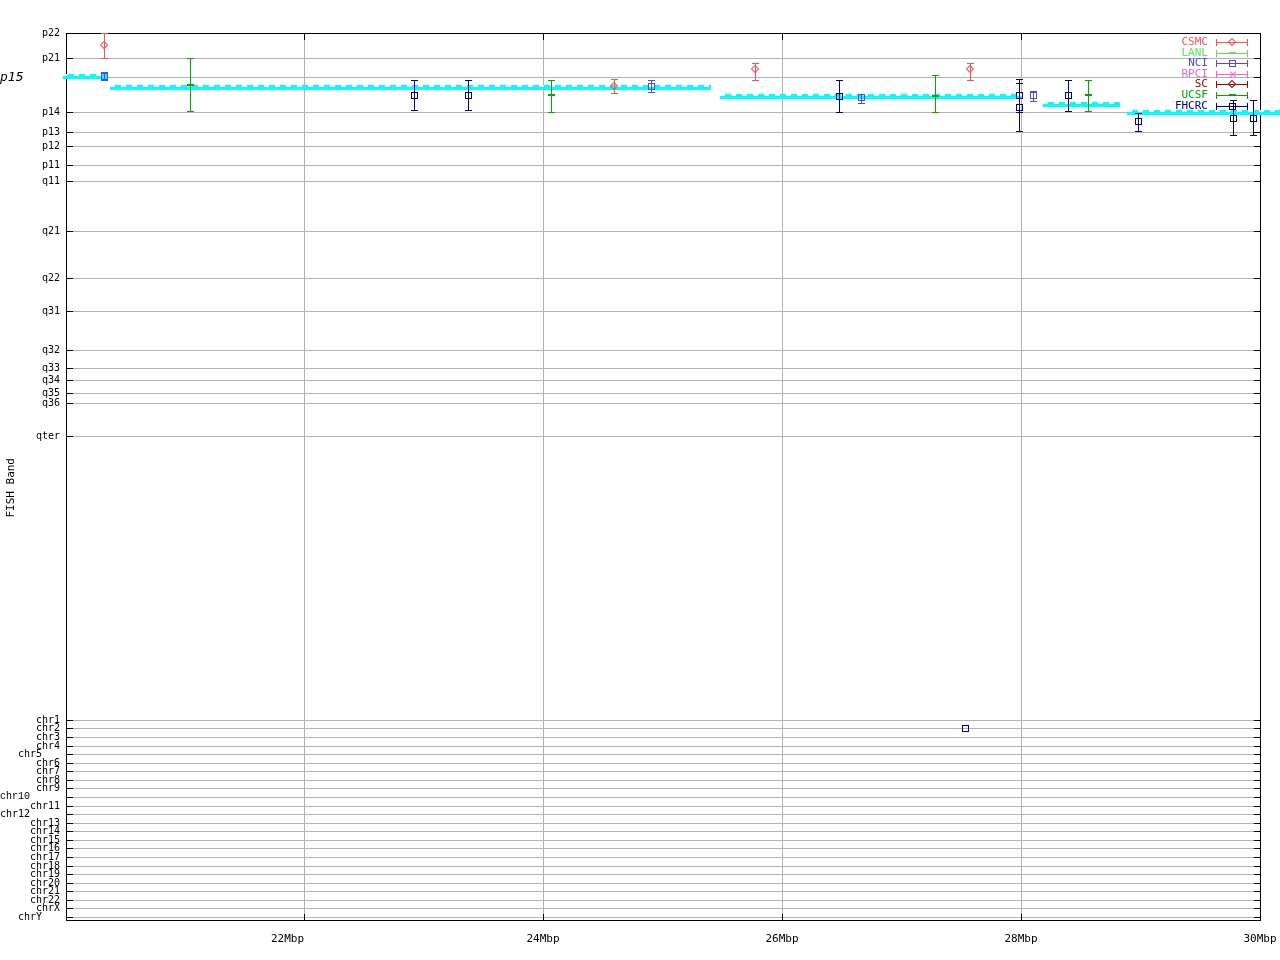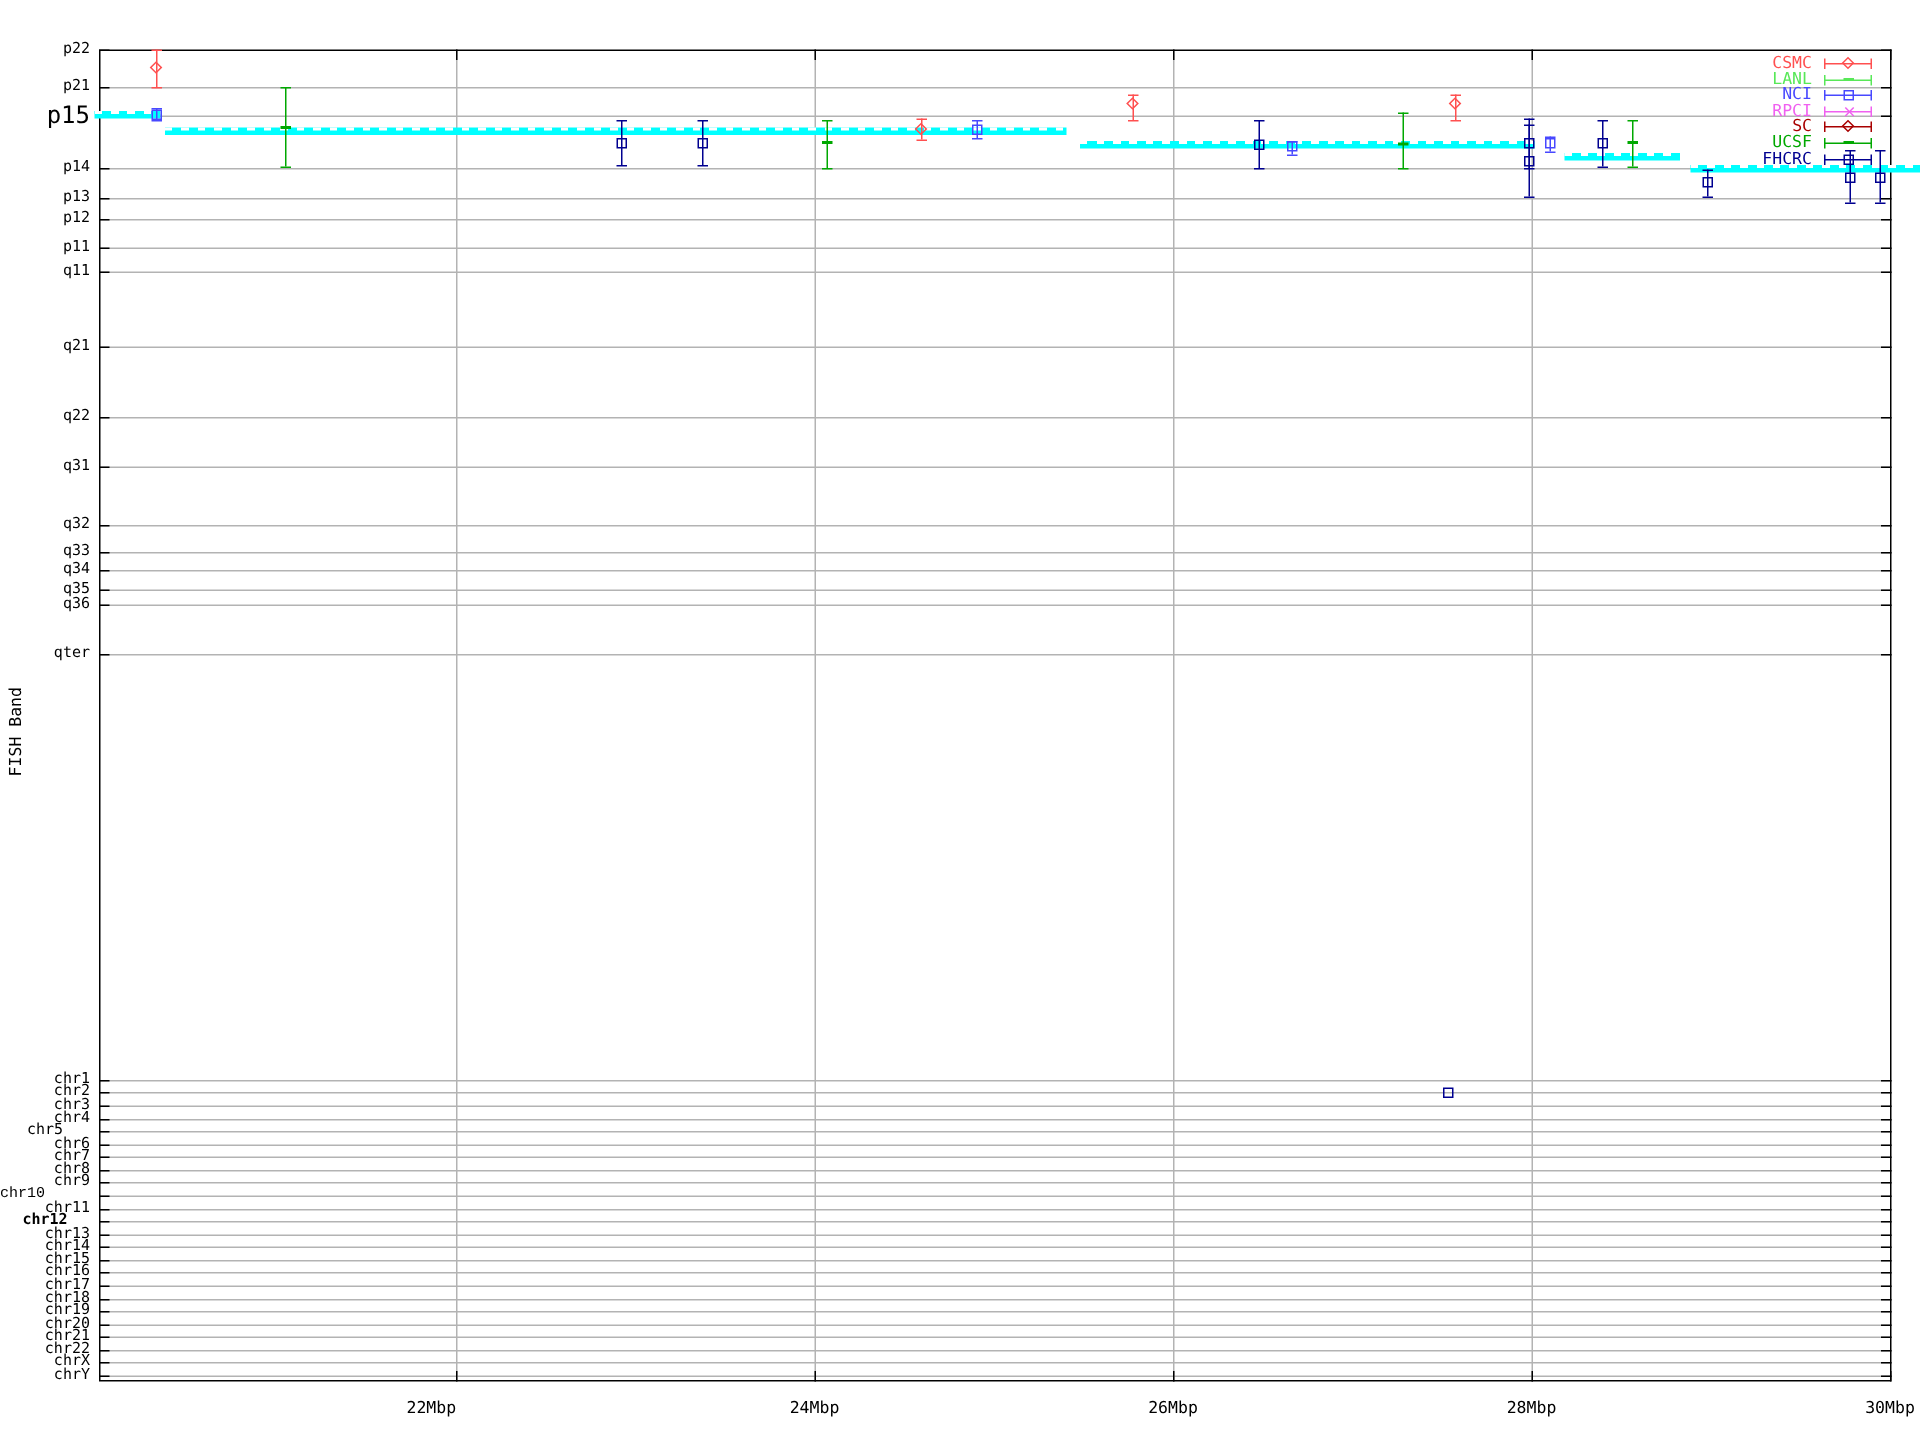--- a/index.html
+++ b/index.html
@@ -20,21 +20,21 @@
       <div style="left: 66px; top: 33px; width: 7px; height: 1px; background: rgb(0, 0, 0);"></div>
       <div style="left: 1254px; top: 33px; width: 7px; height: 1px; background: rgb(0, 0, 0);"></div>
       <div style="left: 0px; top: 28px; width: 60px; text-align: right; font-size: 10px; line-height: 10px;">p22</div>
       <div style="left: 66px; top: 58px; width: 1195px; height: 1px; background: rgb(179, 179, 179);"></div>
       <div style="left: 66px; top: 58px; width: 7px; height: 1px; background: rgb(0, 0, 0);"></div>
       <div style="left: 1254px; top: 58px; width: 7px; height: 1px; background: rgb(0, 0, 0);"></div>
       <div style="left: 0px; top: 53px; width: 60px; text-align: right; font-size: 10px; line-height: 10px;">p21</div>
       <div style="left: 66px; top: 77px; width: 1195px; height: 1px; background: rgb(179, 179, 179);"></div>
       <div style="left: 66px; top: 77px; width: 7px; height: 1px; background: rgb(0, 0, 0);"></div>
       <div style="left: 1254px; top: 77px; width: 7px; height: 1px; background: rgb(0, 0, 0);"></div>
-      <div style="left: 0px; top: 72px; width: 60px; text-align: right; font-size: 16px; line-height: 10px;">p15</div>
+      <div style="left: 0px; top: 72px; width: 60px; font-size: 13px; line-height: 10px; font-style: italic;">p15</div>
       <div style="left: 66px; top: 112px; width: 1195px; height: 1px; background: rgb(179, 179, 179);"></div>
       <div style="left: 66px; top: 112px; width: 7px; height: 1px; background: rgb(0, 0, 0);"></div>
       <div style="left: 1254px; top: 112px; width: 7px; height: 1px; background: rgb(0, 0, 0);"></div>
       <div style="left: 0px; top: 107px; width: 60px; text-align: right; font-size: 10px; line-height: 10px;">p14</div>
       <div style="left: 66px; top: 132px; width: 1195px; height: 1px; background: rgb(179, 179, 179);"></div>
       <div style="left: 66px; top: 132px; width: 7px; height: 1px; background: rgb(0, 0, 0);"></div>
       <div style="left: 1254px; top: 132px; width: 7px; height: 1px; background: rgb(0, 0, 0);"></div>
       <div style="left: 0px; top: 127px; width: 60px; text-align: right; font-size: 10px; line-height: 10px;">p13</div>
       <div style="left: 66px; top: 146px; width: 1195px; height: 1px; background: rgb(179, 179, 179);"></div>
       <div style="left: 66px; top: 146px; width: 7px; height: 1px; background: rgb(0, 0, 0);"></div>
@@ -124,21 +124,21 @@
       <div style="left: 66px; top: 797px; width: 7px; height: 1px; background: rgb(0, 0, 0);"></div>
       <div style="left: 1254px; top: 797px; width: 7px; height: 1px; background: rgb(0, 0, 0);"></div>
       <div style="left: 0px; top: 792px; width: 60px; text-align: left; font-size: 10px; line-height: 10px; font-family: Liberation Mono, monospace;">chr10</div>
       <div style="left: 66px; top: 806px; width: 1195px; height: 1px; background: rgb(179, 179, 179);"></div>
       <div style="left: 66px; top: 806px; width: 7px; height: 1px; background: rgb(0, 0, 0);"></div>
       <div style="left: 1254px; top: 806px; width: 7px; height: 1px; background: rgb(0, 0, 0);"></div>
       <div style="left: 0px; top: 801px; width: 60px; text-align: right; font-size: 10px; line-height: 10px;">chr11</div>
       <div style="left: 66px; top: 814px; width: 1195px; height: 1px; background: rgb(179, 179, 179);"></div>
       <div style="left: 66px; top: 814px; width: 7px; height: 1px; background: rgb(0, 0, 0);"></div>
       <div style="left: 1254px; top: 814px; width: 7px; height: 1px; background: rgb(0, 0, 0);"></div>
-      <div style="left: 0px; top: 809px; width: 60px; text-align: center; font-size: 10px; line-height: 10px; font-weight: bold;">chr12</div>
+      <div style="left: 0px; top: 809px; width: 60px; text-align: left; font-size: 10px; line-height: 10px;">chr12</div>
       <div style="left: 66px; top: 823px; width: 1195px; height: 1px; background: rgb(179, 179, 179);"></div>
       <div style="left: 66px; top: 823px; width: 7px; height: 1px; background: rgb(0, 0, 0);"></div>
       <div style="left: 1254px; top: 823px; width: 7px; height: 1px; background: rgb(0, 0, 0);"></div>
       <div style="left: 0px; top: 818px; width: 60px; text-align: right; font-size: 10px; line-height: 10px;">chr13</div>
       <div style="left: 66px; top: 831px; width: 1195px; height: 1px; background: rgb(179, 179, 179);"></div>
       <div style="left: 66px; top: 831px; width: 7px; height: 1px; background: rgb(0, 0, 0);"></div>
       <div style="left: 1254px; top: 831px; width: 7px; height: 1px; background: rgb(0, 0, 0);"></div>
       <div style="left: 0px; top: 826px; width: 60px; text-align: right; font-size: 10px; line-height: 10px;">chr14</div>
       <div style="left: 66px; top: 840px; width: 1195px; height: 1px; background: rgb(179, 179, 179);"></div>
       <div style="left: 66px; top: 840px; width: 7px; height: 1px; background: rgb(0, 0, 0);"></div>
@@ -172,21 +172,21 @@
       <div style="left: 66px; top: 900px; width: 7px; height: 1px; background: rgb(0, 0, 0);"></div>
       <div style="left: 1254px; top: 900px; width: 7px; height: 1px; background: rgb(0, 0, 0);"></div>
       <div style="left: 0px; top: 895px; width: 60px; text-align: right; font-size: 10px; line-height: 10px;">chr22</div>
       <div style="left: 66px; top: 908px; width: 1195px; height: 1px; background: rgb(179, 179, 179);"></div>
       <div style="left: 66px; top: 908px; width: 7px; height: 1px; background: rgb(0, 0, 0);"></div>
       <div style="left: 1254px; top: 908px; width: 7px; height: 1px; background: rgb(0, 0, 0);"></div>
       <div style="left: 0px; top: 903px; width: 60px; text-align: right; font-size: 10px; line-height: 10px;">chrX</div>
       <div style="left: 66px; top: 917px; width: 1195px; height: 1px; background: rgb(179, 179, 179);"></div>
       <div style="left: 66px; top: 917px; width: 7px; height: 1px; background: rgb(0, 0, 0);"></div>
       <div style="left: 1254px; top: 917px; width: 7px; height: 1px; background: rgb(0, 0, 0);"></div>
-      <div style="left: 0px; top: 912px; width: 60px; text-align: right; font-size: 10px; line-height: 10px;">chrY</div>
+      <div style="left: 0px; top: 912px; width: 60px; text-align: center; font-size: 10px; line-height: 10px;">chrY</div>
       <div style="left: 304px; top: 33px; width: 1px; height: 888px; background: rgb(179, 179, 179);"></div>
       <div style="left: 304px; top: 33px; width: 1px; height: 7px; background: rgb(0, 0, 0);"></div>
       <div style="left: 304px; top: 914px; width: 1px; height: 7px; background: rgb(0, 0, 0);"></div>
       <div style="left: 271px; top: 932px; width: 66px; text-align: left; font-size: 11px;">22Mbp</div>
       <div style="left: 543px; top: 33px; width: 1px; height: 888px; background: rgb(179, 179, 179);"></div>
       <div style="left: 543px; top: 33px; width: 1px; height: 7px; background: rgb(0, 0, 0);"></div>
       <div style="left: 543px; top: 914px; width: 1px; height: 7px; background: rgb(0, 0, 0);"></div>
       <div style="left: 510px; top: 932px; width: 66px; text-align: center; font-size: 11px;">24Mbp</div>
       <div style="left: 782px; top: 33px; width: 1px; height: 888px; background: rgb(179, 179, 179);"></div>
       <div style="left: 782px; top: 33px; width: 1px; height: 7px; background: rgb(0, 0, 0);"></div>

